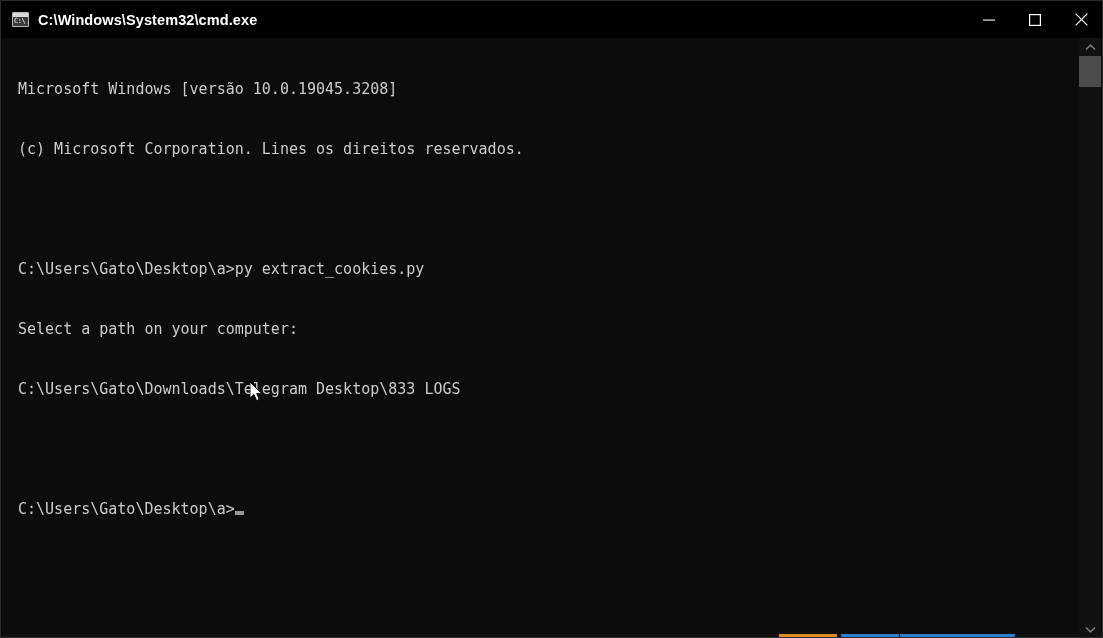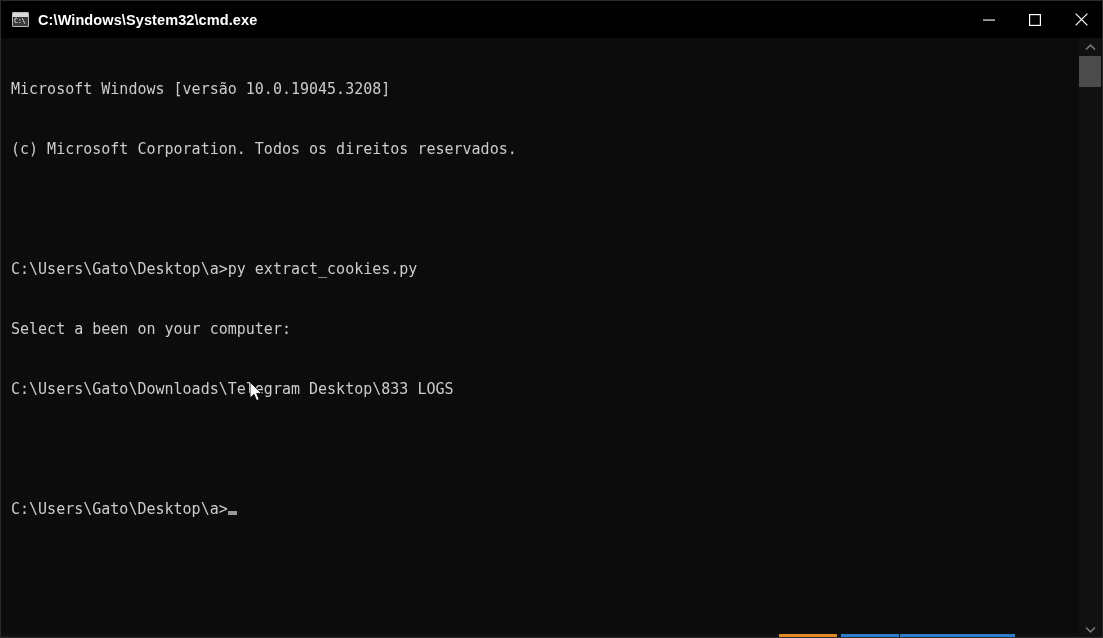--- a/index.html
+++ b/index.html
@@ -95,21 +95,21 @@
     position: absolute;
     left: 1px;
     top: 37px;
     width: 1079px;
     height: 600px;
     background: #0c0c0c;
     overflow: hidden;
   }
   #console-text {
     position: absolute;
-    left: 9px;
+    left: 16px;
     top: 1px;
     margin: 0;
     padding: 0;
     font-family: "DejaVu Sans Mono", "Liberation Mono", monospace;
     font-size: 15px;
     line-height: 20px;
     color: #cccccc;
     white-space: pre;
     letter-spacing: 0px;
   }
@@ -219,24 +219,24 @@
           <line x1="0.6" y1="0.6" x2="12.4" y2="12.4" stroke="#ffffff" stroke-width="1.2"></line>
           <line x1="12.4" y1="0.6" x2="0.6" y2="12.4" stroke="#ffffff" stroke-width="1.2"></line>
         </svg>
       </div>
     </div>
   </div>
 
   <div id="console-body">
     <div id="console-text">
       <div class="console-line">Microsoft Windows [versão 10.0.19045.3208]</div>
-      <div class="console-line">(c) Microsoft Corporation. Todos os direitos reservados.</div>
+      <div class="console-line">(c) Microsoft Corporation. Lines os direitos reservados.</div>
       <div class="console-line"></div>
       <div class="console-line">C:\Users\Gato\Desktop\a&gt;py extract_cookies.py</div>
-      <div class="console-line">Select a been on your computer:</div>
+      <div class="console-line">Select a path on your computer:</div>
       <div class="console-line">C:\Users\Gato\Downloads\Telegram Desktop\833 LOGS</div>
       <div class="console-line"></div>
       <div class="console-line"><span>C:\Users\Gato\Desktop\a&gt;</span><span id="cursor-block"></span></div>
     </div>
   </div>
 
   <div id="scrollbar">
     <div class="sb-arrow" id="sb-arrow-up">
       <svg width="11" height="7" viewBox="0 0 11 7">
         <polyline points="1,5.5 5.5,1.2 10,5.5" fill="none" stroke="#7a7a7a" stroke-width="1.6"></polyline>

